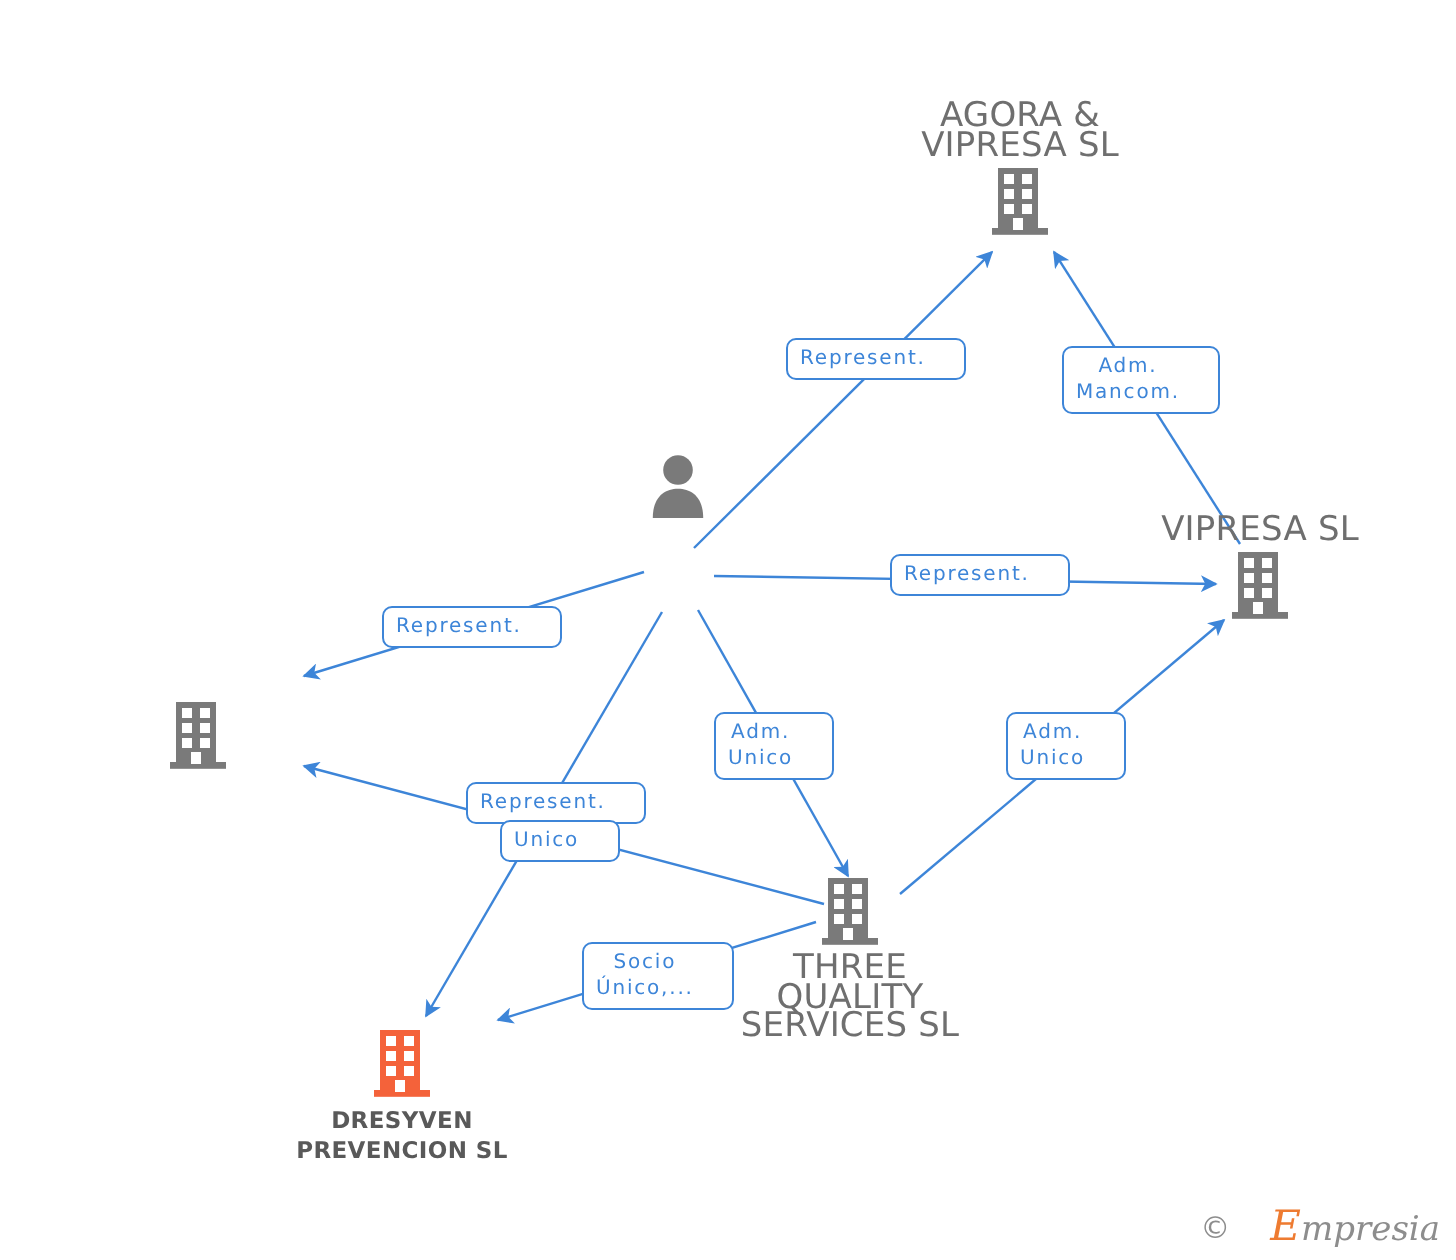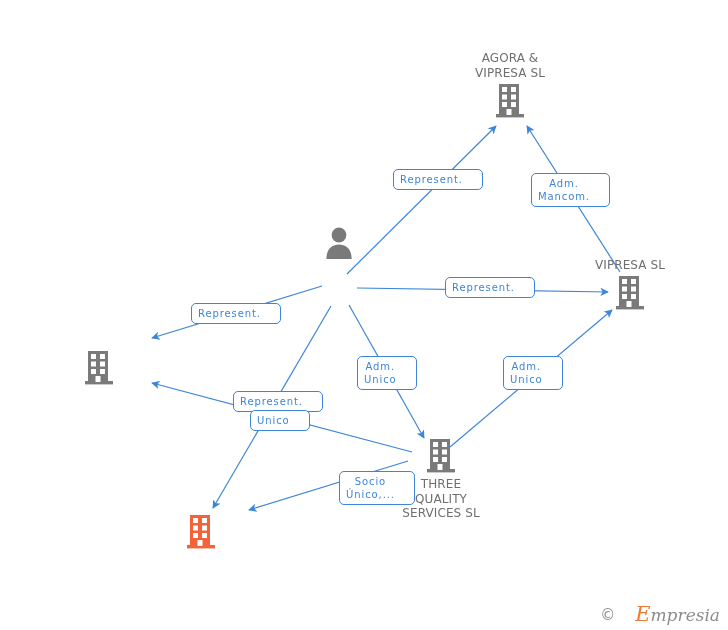--- a/index.html
+++ b/index.html
@@ -28,21 +28,21 @@
     width: 160px;
     margin-left: -80px;
   }
   .node .icon-wrap {
     display: block;
     line-height: 0;
   }
   .node-label {
     display: block;
     margin-top: 3px;
-    font-size: 12px;
+    font-size: 17px;
     line-height: 14.5px;
     color: #6f6f6f;
     white-space: pre-line;
     letter-spacing: 0.1px;
   }
   .node-label.highlight {
     color: #595959;
     font-weight: bold;
     font-size: 11.5px;
     letter-spacing: 0.2px;
@@ -156,21 +156,21 @@
           <rect x="1" y="31" width="28" height="3.4" fill="#7a7a7a"></rect>
           <rect x="7" y="4" width="5" height="5" fill="#ffffff"></rect>
           <rect x="16" y="4" width="5" height="5" fill="#ffffff"></rect>
           <rect x="7" y="11.5" width="5" height="5" fill="#ffffff"></rect>
           <rect x="16" y="11.5" width="5" height="5" fill="#ffffff"></rect>
           <rect x="7" y="19" width="5" height="5" fill="#ffffff"></rect>
           <rect x="16" y="19" width="5" height="5" fill="#ffffff"></rect>
           <rect x="11.5" y="26" width="5" height="6" fill="#ffffff"></rect>
         </svg></span>
     </div>
-    <div class="node" style="left: 441px; top: 438px;">
+    <div class="node" style="left: 425px; top: 438px;">
       <span class="icon-wrap"><svg width="30" height="36" viewBox="0 0 30 36" xmlns="http://www.w3.org/2000/svg">
           <rect x="4" y="1" width="20" height="31" fill="#7a7a7a"></rect>
           <rect x="1" y="31" width="28" height="3.4" fill="#7a7a7a"></rect>
           <rect x="7" y="4" width="5" height="5" fill="#ffffff"></rect>
           <rect x="16" y="4" width="5" height="5" fill="#ffffff"></rect>
           <rect x="7" y="11.5" width="5" height="5" fill="#ffffff"></rect>
           <rect x="16" y="11.5" width="5" height="5" fill="#ffffff"></rect>
           <rect x="7" y="19" width="5" height="5" fill="#ffffff"></rect>
           <rect x="16" y="19" width="5" height="5" fill="#ffffff"></rect>
           <rect x="11.5" y="26" width="5" height="6" fill="#ffffff"></rect>
@@ -184,35 +184,37 @@
           <rect x="4" y="1" width="20" height="31" fill="#f4623a"></rect>
           <rect x="1" y="31" width="28" height="3.4" fill="#f4623a"></rect>
           <rect x="7" y="4" width="5" height="5" fill="#ffffff"></rect>
           <rect x="16" y="4" width="5" height="5" fill="#ffffff"></rect>
           <rect x="7" y="11.5" width="5" height="5" fill="#ffffff"></rect>
           <rect x="16" y="11.5" width="5" height="5" fill="#ffffff"></rect>
           <rect x="7" y="19" width="5" height="5" fill="#ffffff"></rect>
           <rect x="16" y="19" width="5" height="5" fill="#ffffff"></rect>
           <rect x="11.5" y="26" width="5" height="6" fill="#ffffff"></rect>
         </svg></span>
+      <span class="node-label highlight">DRESYVEN
+PREVENCION SL</span>
     </div>
   </div>
 
 <div id="edge-label-layer">
     <div class="edge-label" style="left: 393px; top: 169px; min-width: 74px;">Represent.</div>
     <div class="edge-label" style="left: 531px; top: 173px; min-width: 65px;">Adm.
 Mancom.</div>
     <div class="edge-label" style="left: 445px; top: 277px; min-width: 76px;">Represent.</div>
     <div class="edge-label" style="left: 503px; top: 356px; min-width: 52px;">Adm.
 Unico</div>
     <div class="edge-label" style="left: 191px; top: 303px; min-width: 78px;">Represent.</div>
     <div class="edge-label" style="left: 357px; top: 356px; min-width: 52px;">Adm.
 Unico</div>
     <div class="edge-label" style="left: 233px; top: 391px; min-width: 76px;">Represent.</div>
     <div class="edge-label" style="left: 250px; top: 410px; min-width: 47px;">Unico</div>
-    <div class="edge-label" style="left: 291px; top: 471px; min-width: 61px; margin-left: 48px;">Socio
+    <div class="edge-label" style="left: 291px; top: 471px; min-width: 61px;">Socio
 Único,...</div>
   </div>
 
 <div class="watermark">
   <span class="copy">©</span>
   <span class="brand"><span class="cap">E</span><span>mpresia</span></span>
 </div>
 
 </body></html>

